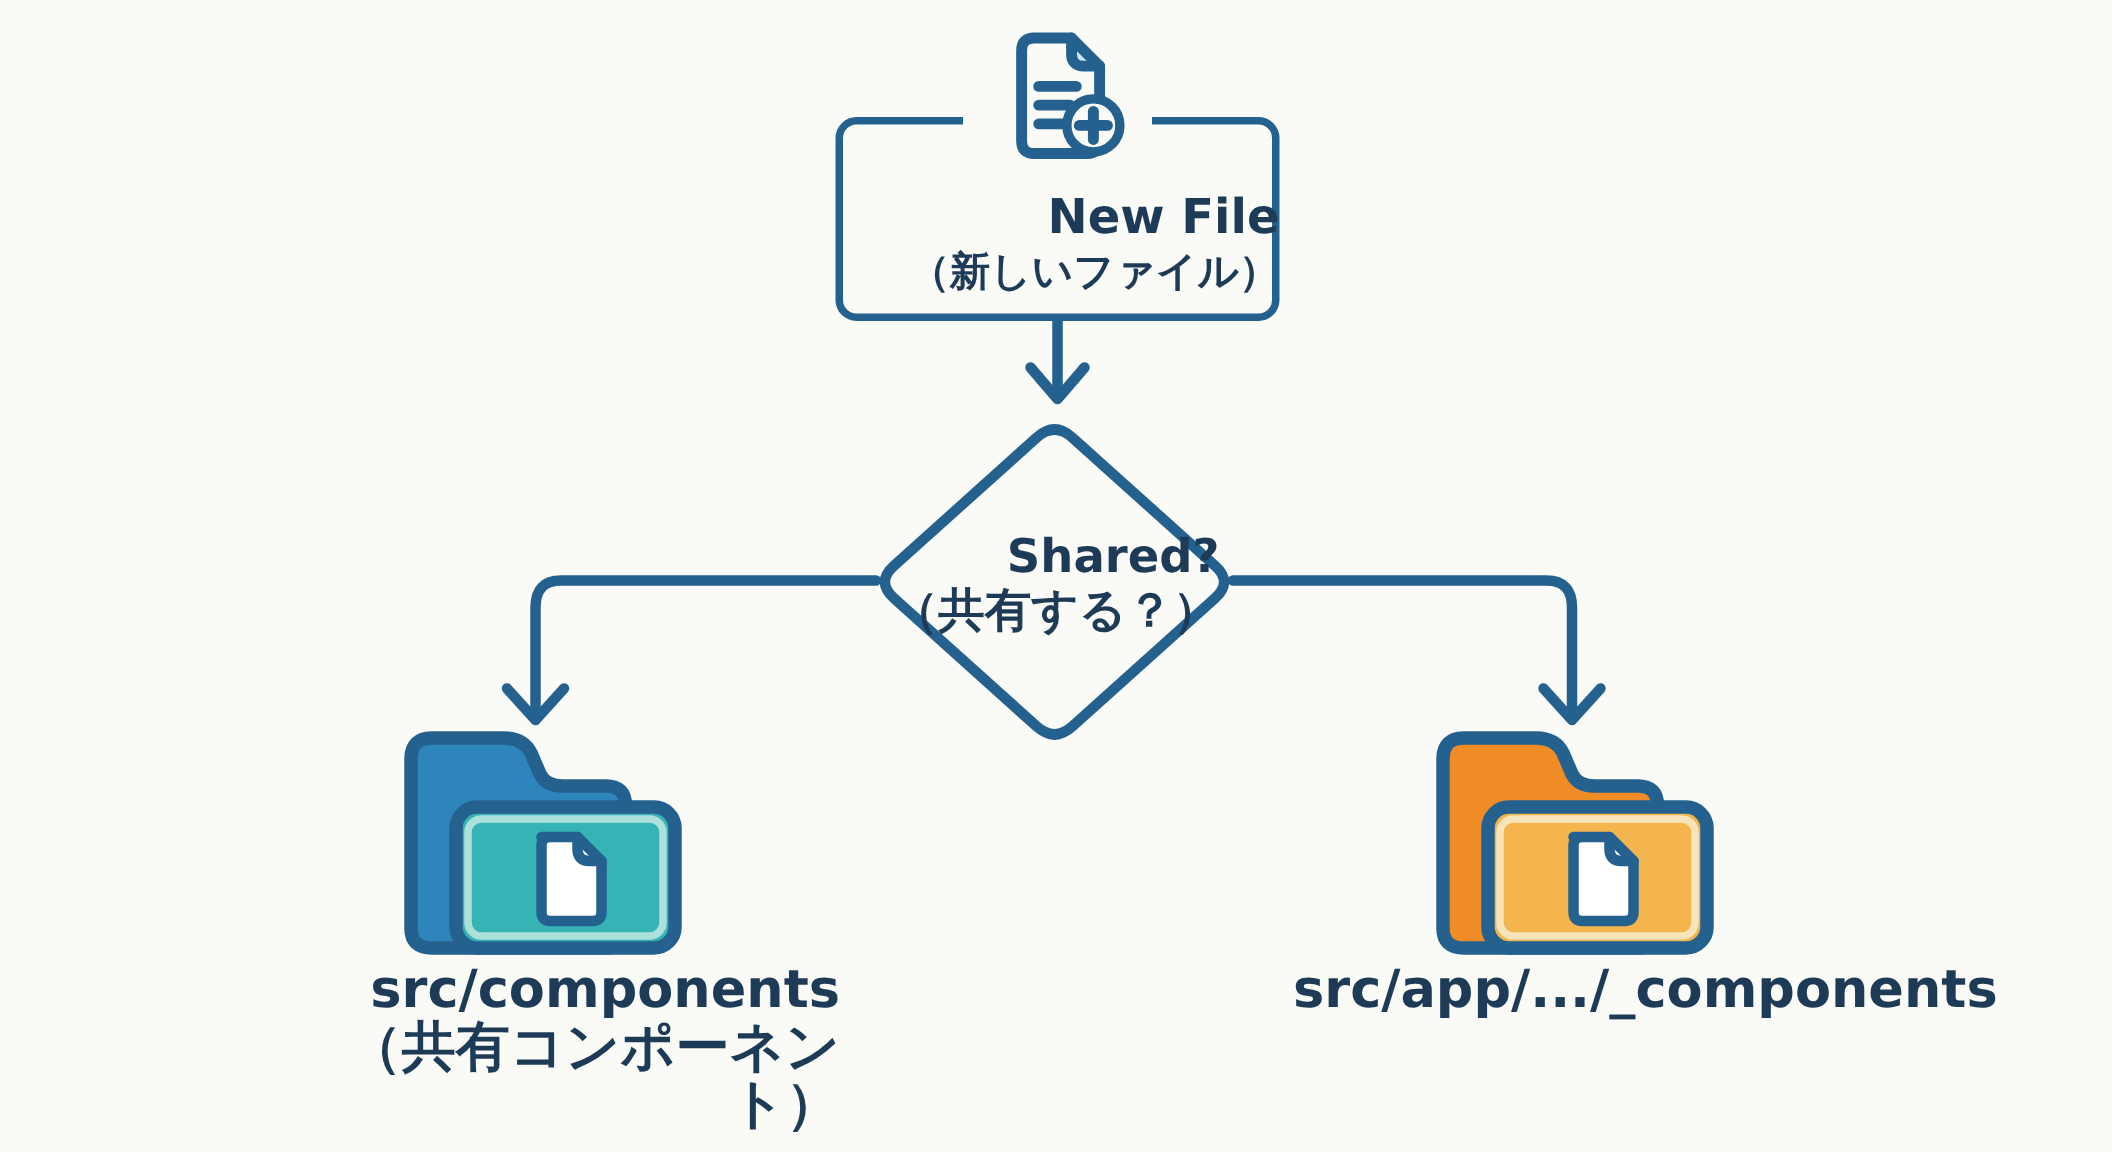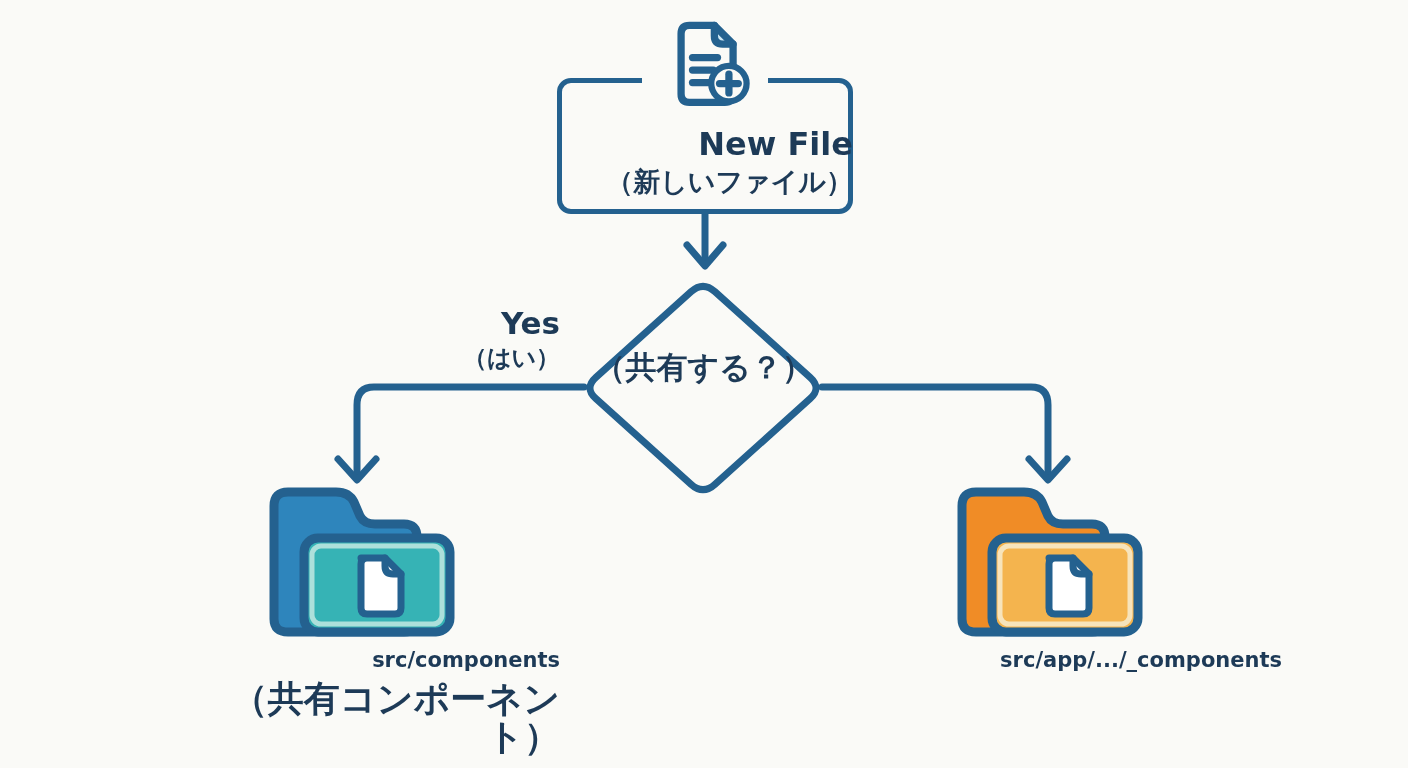--- a/index.html
+++ b/index.html
@@ -29,21 +29,21 @@
   .box-text{left:557px;top:124px;width:296px;}
   .box-text .l1{font-size:32px;line-height:40px;}
   .box-text .l2{font-size:27px;line-height:36px;}
   .diamond-text{left:593px;top:351px;width:220px;}
   .diamond-text .l1{font-size:31px;line-height:40px;}
   .diamond-text .l2{font-size:31px;line-height:32px;}
   .branch-label .l1{font-size:31px;line-height:38px;}
   .branch-label .l2{font-size:24px;line-height:33px;}
   .yes-label{left:400px;top:304px;width:160px;}
   .no-label{left:840px;top:304px;width:160px;}
-  .result-label .l1{font-size:21px;line-height:40px;}
+  .result-label .l1{font-size:35px;line-height:40px;}
   .result-label .l2{font-size:36px;line-height:38px;}
   .yes-result-label{left:160px;top:640px;width:400px;}
   .no-result-label{left:862px;top:640px;width:420px;}
   .folder{position:absolute;width:200px;height:170px;}
   .yes-folder{left:260px;top:470px;}
   .no-folder{left:948px;top:470px;}
   .folder-outline{stroke:var(--line,#24618f);stroke-width:9;stroke-linejoin:round;}
   .doc-outline{stroke:var(--line,#24618f);stroke-width:7;stroke-linejoin:round;stroke-linecap:round;}
   .fileplus{stroke:var(--line,#24618f);stroke-width:7;stroke-linejoin:round;stroke-linecap:round;fill:none;}
 </style>
@@ -85,27 +85,24 @@
       <line class="fileplus" x1="73" y1="54" x2="73" y2="72" stroke-width="6"></line>
       <line class="fileplus" x1="64" y1="63" x2="82" y2="63" stroke-width="6"></line>
     </svg>
   </div>
   <div class="txt box-text">
     <div class="l1">New File</div>
     <div class="l2">（新しいファイル）</div>
   </div>
 
   <div class="txt diamond-text">
+    <div class="l1">Shared?</div>
     <div class="l2">（共有する？）</div>
   </div>
 
-  <div class="txt branch-label yes-label">
-    <div class="l1">Yes</div>
-    <div class="l2">（はい）</div>
-  </div>
 
   <div class="folder yes-folder">
     <svg width="200" height="170" viewBox="0 0 200 170">
       <path class="folder-outline" fill="var(--folder-shared-back,#2e85bc)" d="M28 22 H76 Q89 22 94 32 L100 46 Q104 54 115 54 H144 Q157 54 157 67 V149 Q157 162 144 162 H28 Q14 162 14 149 V36 Q14 22 28 22 Z"></path>
       <rect class="folder-outline" fill="var(--folder-shared-front,#36b3b5)" x="44" y="68" width="146" height="94" rx="14"></rect>
       <rect fill="none" stroke="var(--folder-shared-inner,#c2e8e2)" stroke-width="5" opacity="0.85" x="52" y="76" width="130" height="78" rx="9"></rect>
       <path d="M125 88 L141 104 H133 Q125 104 125 96 Z" fill="var(--doc-fill,#ffffff)"></path>
       <path class="doc-outline" fill="var(--doc-fill,#ffffff)" d="M101 88 H125 L141 104 V138 Q141 144 135 144 H107 Q101 144 101 138 V94 Q101 88 107 88 Z"></path>
       <path class="doc-outline" fill="none" d="M125 88 V96 Q125 104 133 104 H141"></path>
     </svg>

